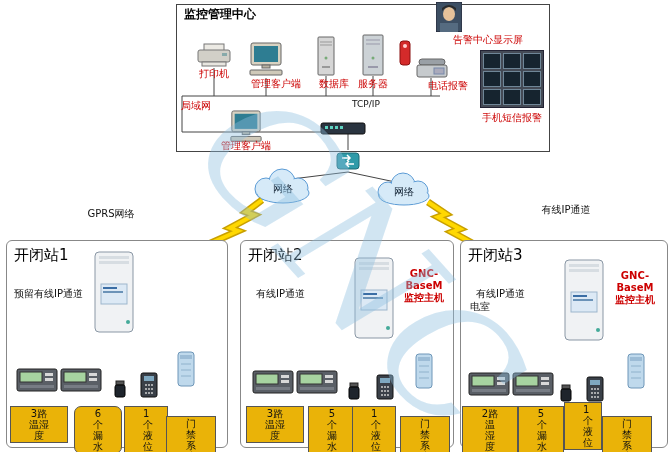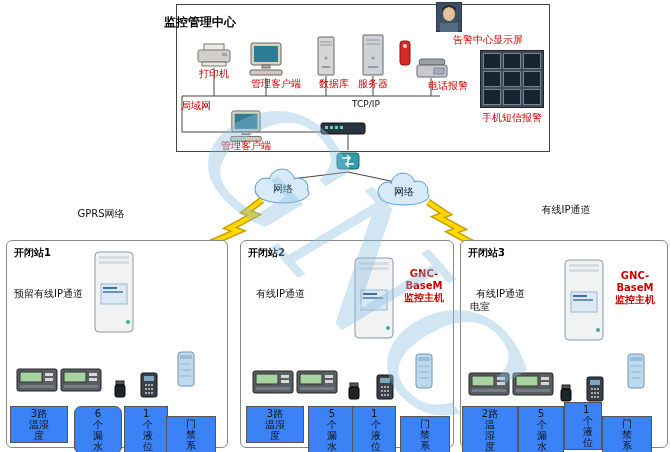--- a/index.html
+++ b/index.html
@@ -5,23 +5,23 @@
   html,body{margin:0;padding:0;background:#fff;}
   .canvas{position:relative;width:670px;height:452px;background:#fff;overflow:hidden;
           font-family:"DejaVu Sans","Liberation Sans",sans-serif;}
   .panel{position:absolute;border:1px solid #444;z-index:1;}
   .station{position:absolute;border:1px solid #888;border-radius:6px;z-index:1;background:#fff;}
   .wires{position:absolute;left:0;top:0;z-index:1;pointer-events:none;}
   .ic{position:absolute;z-index:2;}
   .lbl{position:absolute;font-size:10px;line-height:12px;color:#111;text-align:center;z-index:3;white-space:nowrap;}
   .red{color:#cc0000;}
   .title{font-size:12px;font-weight:bold;color:#000;}
-  .st-title{position:absolute;font-size:10px;font-weight:bold;color:#000;z-index:3;}
+  .st-title{position:absolute;font-size:15px;font-weight:normal;color:#000;z-index:3;}
   .sensor{position:absolute;z-index:3;font-size:10px;line-height:11px;border:1px solid #555;
-          background:#3b82f6;text-align:center;padding:1px 18px;box-sizing:border-box;color:#111;}
+          background:#eab308;text-align:center;padding:1px 18px;box-sizing:border-box;color:#111;}
   .hostlbl{position:absolute;z-index:3;font-size:10px;line-height:12px;font-weight:bold;color:#cc0000;text-align:center;}
   .wall{position:absolute;z-index:2;display:grid;grid-template-columns:repeat(3,1fr);grid-auto-rows:1fr;
         gap:2px;background:#444a55;padding:2px;border:1px solid #223;box-sizing:border-box;}
   .wall i{background:#16242f;border:1px solid #6f8697;display:block;}
   .wm{position:absolute;left:0;top:0;z-index:5;pointer-events:none;}
 </style>
 </head>
 <body>
 
 <div class="canvas">
@@ -118,21 +118,21 @@
         <path d="M636 350 V354"></path>
       <path d="M489 396 V406"></path>
         <path d="M533 396 V406"></path>
         <path d="M566 402 V404"></path>
       <path d="M595 402 V416"></path>
         <path d="M636 390 V416"></path>
     </g>
   </svg>
 
   <div class="panel" style="left:176px;top:4px;width:372px;height:146px;"></div>
-  <div class="lbl title" style="left:164px;top:8px;margin-top:8px;">监控管理中心</div>
+  <div class="lbl title" style="left:184px;top:8px;">监控管理中心</div>
 
   <div class="ic" style="left:196px;top:42px;">
     <svg width="36" height="26" viewBox="0 0 36 26">
       <rect x="8" y="2" width="20" height="7" fill="#eceae4" stroke="#777"></rect>
       <rect x="2" y="8" width="32" height="12" rx="2" fill="#d2d0c8" stroke="#777"></rect>
       <rect x="6" y="20" width="24" height="4" fill="#e8e6e0" stroke="#777"></rect>
       <rect x="26" y="11" width="5" height="3" fill="#88aaaa"></rect>
     </svg>
   </div>
   <div class="lbl red" style="left:188px;top:68px;width:52px;">打印机</div>
@@ -233,21 +233,21 @@
   <div class="ic" style="left:336px;top:150px;">
     <svg width="24" height="22" viewBox="0 0 24 22">
       <rect x="1" y="3" width="22" height="16" rx="3" fill="#2f9aa8" stroke="#1b6a74"></rect>
       <path d="M6 8 L14 8 M11 5 L14 8 L11 11" stroke="#fff" fill="none" stroke-width="1.5"></path>
       <path d="M18 14 L10 14 M13 11 L10 14 L13 17" stroke="#fff" fill="none" stroke-width="1.5"></path>
     </svg>
   </div>
 
   <div class="lbl" style="left:263px;top:183px;width:40px;color:#123;">网络</div>
   <div class="lbl" style="left:384px;top:186px;width:40px;color:#123;">网络</div>
-  <div class="lbl" style="left:66px;top:208px;width:70px;">GPRS网络</div>
+  <div class="lbl" style="left:76px;top:208px;width:70px;">GPRS网络</div>
   <div class="lbl" style="left:528px;top:204px;width:76px;">有线IP通道</div>
 
   <div class="station" style="left:6px;top:240px;width:220px;height:206px;"></div>
   <div class="st-title" style="left:14px;top:246px;">开闭站1</div>
   <div class="lbl" style="left:14px;top:288px;width:90px;text-align:left;">预留有线IP通道</div>
   <div class="ic" style="left:92px;top:250px;">
     <svg width="44" height="84" viewBox="0 0 44 84">
       <rect x="3" y="2" width="38" height="80" rx="4" fill="#f0f2f4" stroke="#8a97a5"></rect>
       <rect x="7" y="6" width="30" height="3" fill="#d7dde2"></rect>
         <rect x="7" y="11" width="30" height="3" fill="#d7dde2"></rect>

